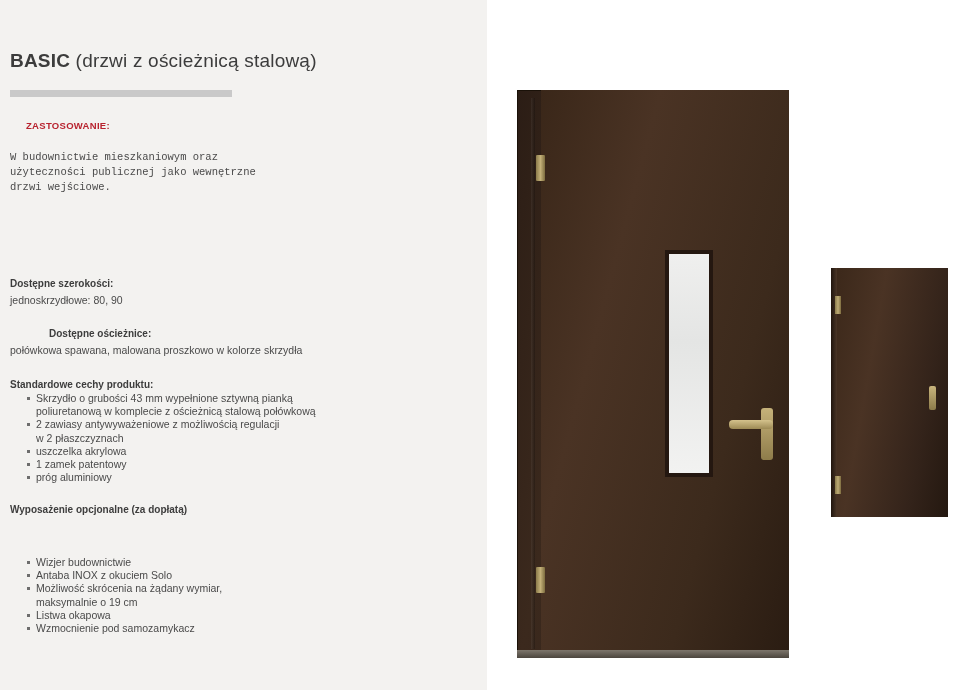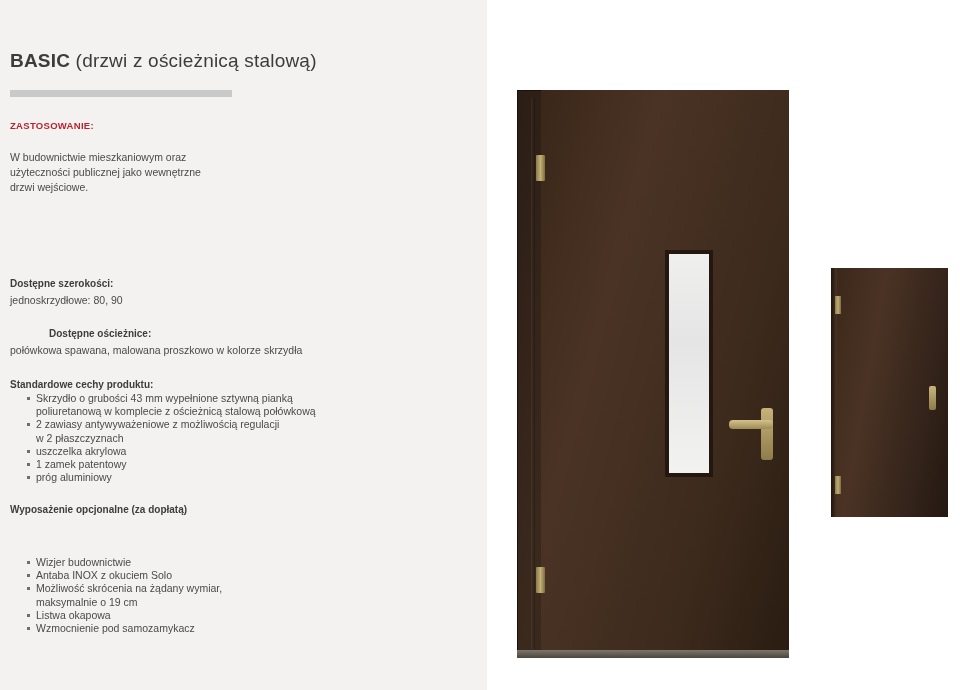--- a/index.html
+++ b/index.html
@@ -59,21 +59,21 @@
     height: 7px;
     background: #c9c9c9;
   }
   .label-red {
     position: absolute;
     font-size: 9.5px;
     font-weight: bold;
     color: #b8232f;
     letter-spacing: 0.3px;
   }
-  .lbl-zastosowanie { left: 0; top: 120px; }
+  .lbl-zastosowanie { left: 16px; top: 120px; }
 
   .para {
     position: absolute;
     left: 0;
     font-size: 10.5px;
     line-height: 15px;
     color: #4a4a4a;
   }
   .para-zastosowanie { top: 150px; width: 300px; }
 
@@ -243,21 +243,21 @@
 
   <div class="content">
 
     <div class="title">
       <span class="strong">BASIC</span><span class="light"> (drzwi z ościeżnicą stalową)</span>
     </div>
 
     <div class="rule"></div>
 
     <div class="label-red lbl-zastosowanie">ZASTOSOWANIE:</div>
-    <div class="para para-zastosowanie" style="white-space: pre-line;">W budownictwie mieszkaniowym oraz
+    <div class="para para-zastosowanie" style="white-space: pre-line; font-family: Liberation Mono, monospace;">W budownictwie mieszkaniowym oraz
 użyteczności publicznej jako wewnętrzne
 drzwi wejściowe.</div>
 
     <div class="head-dark h-szerokosci">Dostępne szerokości:</div>
     <div class="sub s-szerokosci">jednoskrzydłowe: 80, 90</div>
 
     <div class="head-dark h-osciez">Dostępne ościeżnice:</div>
     <div class="sub s-osciez">połówkowa spawana, malowana proszkowo w kolorze skrzydła</div>
 
     <div class="head-dark h-cechy">Standardowe cechy produktu:</div>

